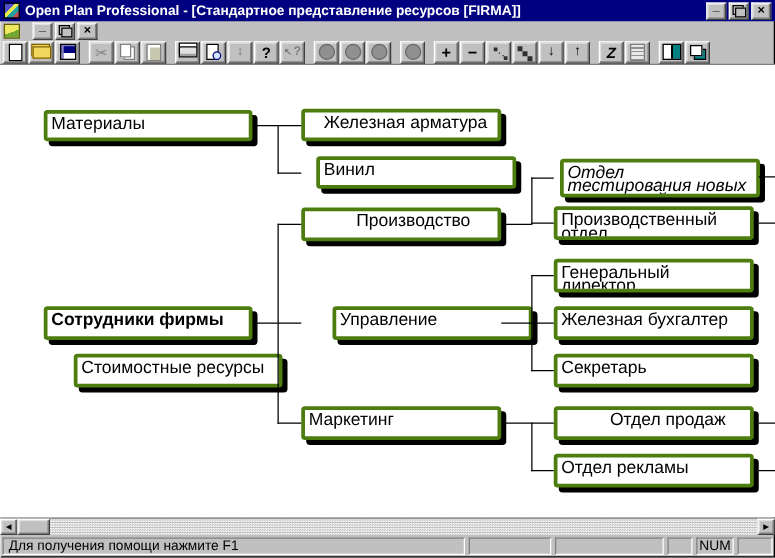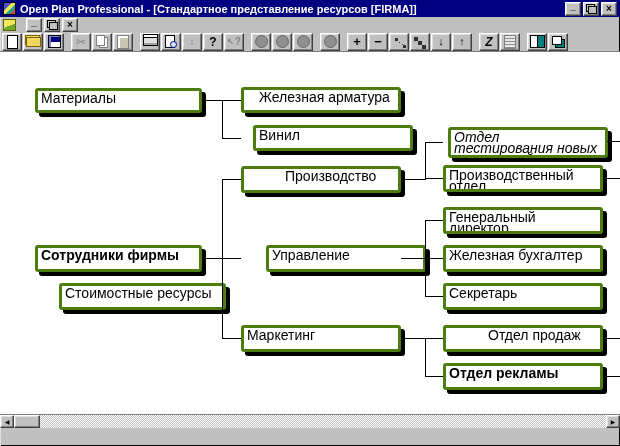--- a/index.html
+++ b/index.html
@@ -256,21 +256,21 @@
         <div class="node" style="left: 253px; top: 73px; width: 160px; height: 26px;"><span>Винил</span></div>
         <div class="node" style="left: 241px; top: 114px; width: 160px; height: 27px; padding-left: 41px;"><span>Производство</span></div>
         <div class="node" style="left: 241px; top: 193px; width: 160px; height: 27px; margin-left: 25px;"><span>Управление</span></div>
         <div class="node" style="left: 241px; top: 273px; width: 160px; height: 27px;"><span>Маркетинг</span></div>
         <div class="node" style="left: 448px; top: 75px; width: 160px; height: 31px; font-style: italic;"><span>Отдел тестирования новых технологий</span></div>
         <div class="node" style="left: 443px; top: 113px; width: 160px; height: 27px;"><span>Производственный отдел</span></div>
         <div class="node" style="left: 443px; top: 155px; width: 160px; height: 27px;"><span>Генеральный директор</span></div>
         <div class="node" style="left: 443px; top: 193px; width: 160px; height: 27px;"><span>Железная бухгалтер</span></div>
         <div class="node" style="left: 443px; top: 231px; width: 160px; height: 27px;"><span>Секретарь</span></div>
         <div class="node" style="left: 443px; top: 273px; width: 160px; height: 27px; padding-left: 42px;"><span>Отдел продаж</span></div>
-        <div class="node" style="left: 443px; top: 311px; width: 160px; height: 27px; font-weight: bold;"><span>Отдел рекламы</span></div>
+        <div class="node" style="left: 443px; top: 311px; width: 160px; height: 27px;"><span>Отдел рекламы</span></div>
         <div class="cline" style="left: 202px; top: 48px; width: 39px; height: 1px;"></div>
         <div class="cline" style="left: 222px; top: 48px; width: 1px; height: 39px;"></div>
         <div class="cline" style="left: 222px; top: 86px; width: 19px; height: 1px;"></div>
         <div class="cline" style="left: 202px; top: 206px; width: 20px; height: 1px;"></div>
         <div class="cline" style="left: 222px; top: 127px; width: 1px; height: 160px;"></div>
         <div class="cline" style="left: 222px; top: 127px; width: 19px; height: 1px;"></div>
         <div class="cline" style="left: 222px; top: 206px; width: 19px; height: 1px;"></div>
         <div class="cline" style="left: 222px; top: 286px; width: 19px; height: 1px;"></div>
         <div class="cline" style="left: 401px; top: 127px; width: 24px; height: 1px;"></div>
         <div class="cline" style="left: 425px; top: 90px; width: 1px; height: 38px;"></div>
@@ -295,14 +295,22 @@
   <div class="hscroll">
     <button class="sb-btn sb-left">
         <span>◀</span>
       </button>
     <div class="sb-thumb"></div>
     <button class="sb-btn sb-right">
         <span>▶</span>
       </button>
   </div>
 
+  <div class="statusbar">
+    <div class="sb-panel sb-msg">Для получения помощи нажмите F1</div>
+    <div class="sb-panel sb-p2"></div>
+    <div class="sb-panel sb-p3"></div>
+    <div class="sb-panel sb-p4"></div>
+    <div class="sb-panel sb-num">NUM</div>
+    <div class="sb-panel sb-p6"></div>
+  </div>
 
 </div>
 
 </body></html>

